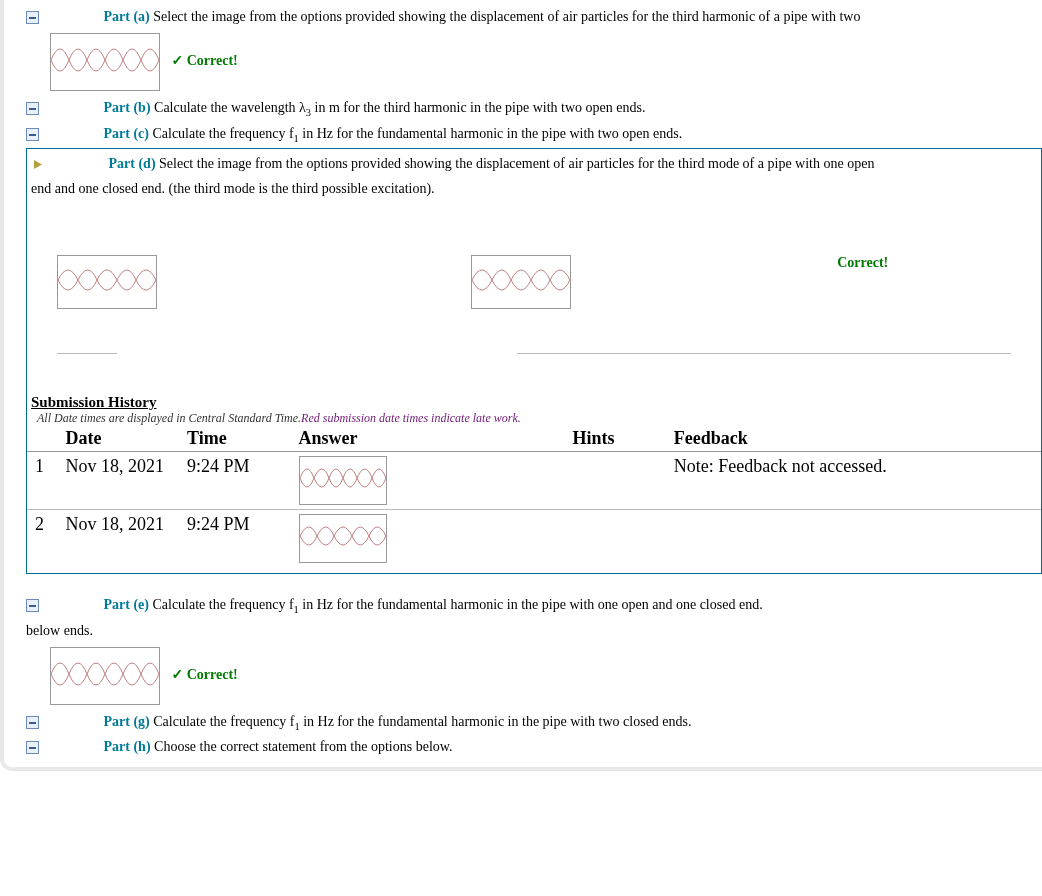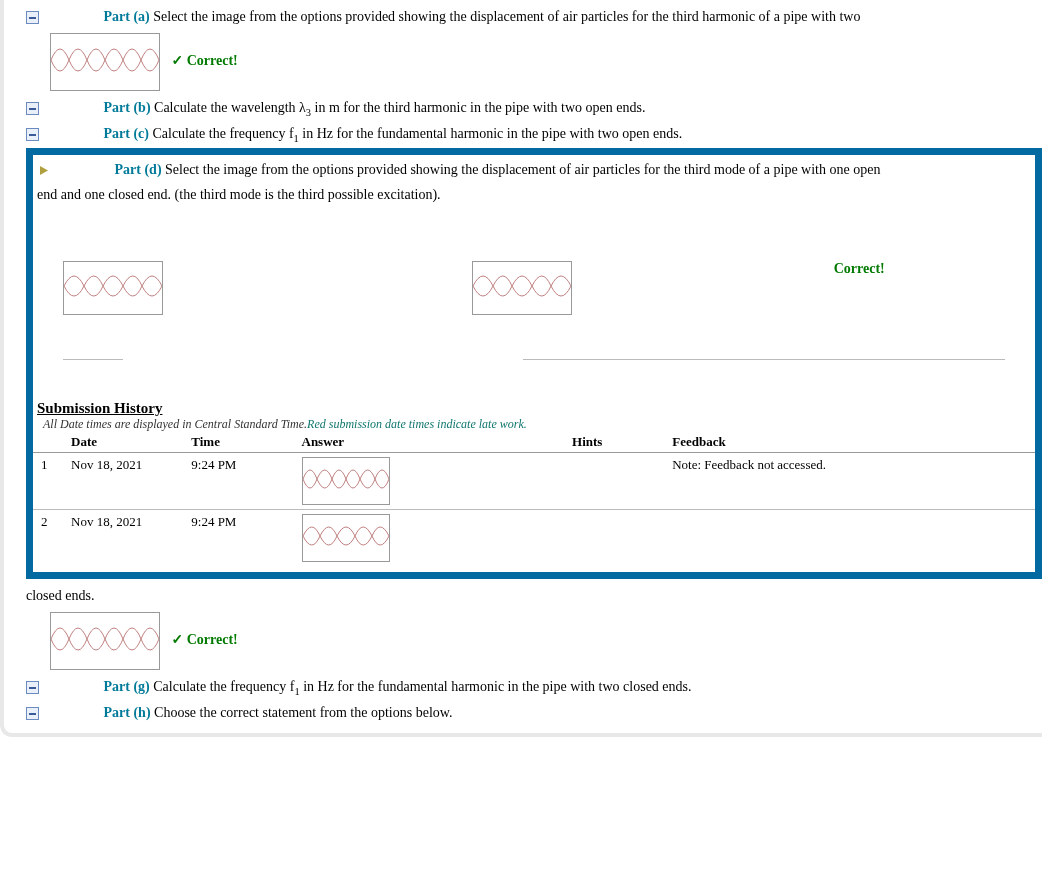--- a/index.html
+++ b/index.html
@@ -49,22 +49,22 @@
     border: 1px solid #999;
     margin: 4px 8px 4px 24px;
     vertical-align: middle;
   }
   .wave-thumb-sm {
     display: inline-block;
     border: 1px solid #999;
     vertical-align: middle;
   }
   .panel {
-    border: 7px solid #0369a1;
-    margin: 2px 0 6px 0;
+    border: 1px solid #0369a1;
+    margin: 2px 0 20px 0;
   }
   .feedback-table {
     width: 100%;
     border-collapse: collapse;
     margin-top: 50px;
     margin-bottom: 40px;
   }
   .feedback-table th {
     text-align: left;
     font-weight: bold;
@@ -83,26 +83,26 @@
     font-size: 15px;
     margin: 0;
     text-decoration: underline;
   }
   .history-note {
     font-style: italic;
     font-size: 12px;
     color: #333;
   }
   .history-note .red {
-    color: #0f766e;
+    color: #701a75;
   }
   .history-table {
     border-collapse: collapse;
     width: 100%;
-    font-size: 13px;
+    font-size: 18px;
   }
   .history-table th {
     text-align: left;
     font-weight: bold;
     padding: 2px 8px;
     border-bottom: 1px solid #999;
   }
   .history-table td {
     padding: 4px 8px;
     vertical-align: top;
@@ -266,22 +266,33 @@
             </span>
           </td>
           <td></td>
           <td></td>
         </tr>
       </tbody>
         </table>
     </div>
   </div>
 
-
-  <div class="part-row" style="margin-left:0">closed ends.</div>
+  <div class="part-row">
+    <span class="icon toggle-icon">
+      <svg width="13" height="13">
+          <rect x="0.5" y="0.5" width="12" height="12" fill="#eaf0fa" stroke="#6a8ac0"></rect>
+          <rect x="3" y="6" width="7" height="2" fill="#3a5a9a"></rect>
+        </svg>
+    </span>
+    <span style="margin-left:50px"></span>
+    <span class="part-label">Part (e)</span>
+    <span class="part-text">  Calculate the frequency <span class="italic-math">f<span class="sub">1</span></span> in Hz for the fundamental harmonic in the pipe with one open and one closed end.</span>
+  </div>
+
+  <div class="part-row" style="margin-left:0">below ends.</div>
   <div>
     <span class="wave-thumb">
       <svg width="108" height="52">
           <rect width="108" height="52" fill="#fff"></rect>
         <path d="M0 26 Q9 4 18 26 Q27 48 36 26 Q45 4 54 26 Q63 48 72 26 Q81 4 90 26 Q99 48 108 26" fill="none" stroke="#c08080"></path>
         <path d="M0 26 Q9 48 18 26 Q27 4 36 26 Q45 48 54 26 Q63 4 72 26 Q81 48 90 26 Q99 4 108 26" fill="none" stroke="#c08080"></path>
       </svg>
     </span>
     <span><span class="checkmark">✓ </span><span class="correct">Correct!</span></span>
   </div>

